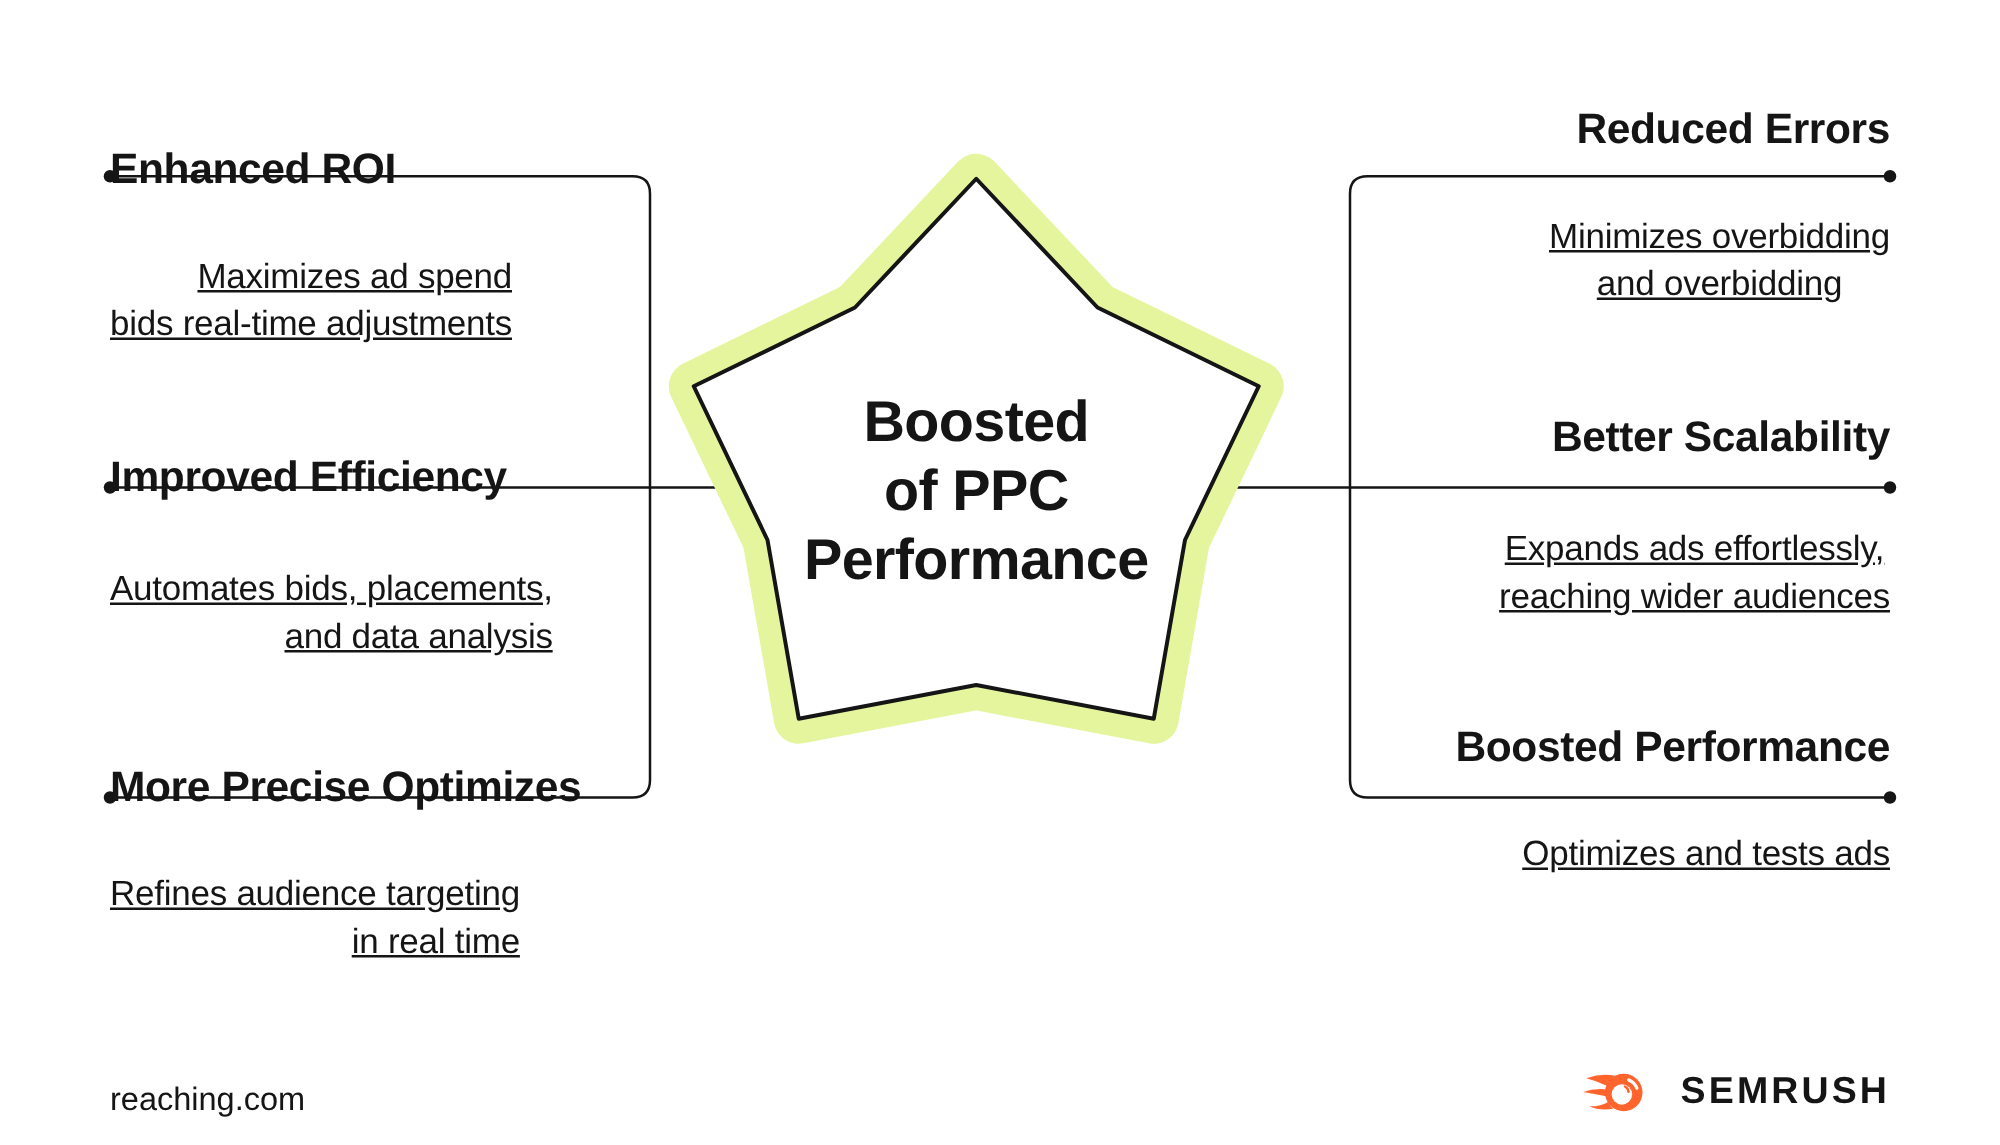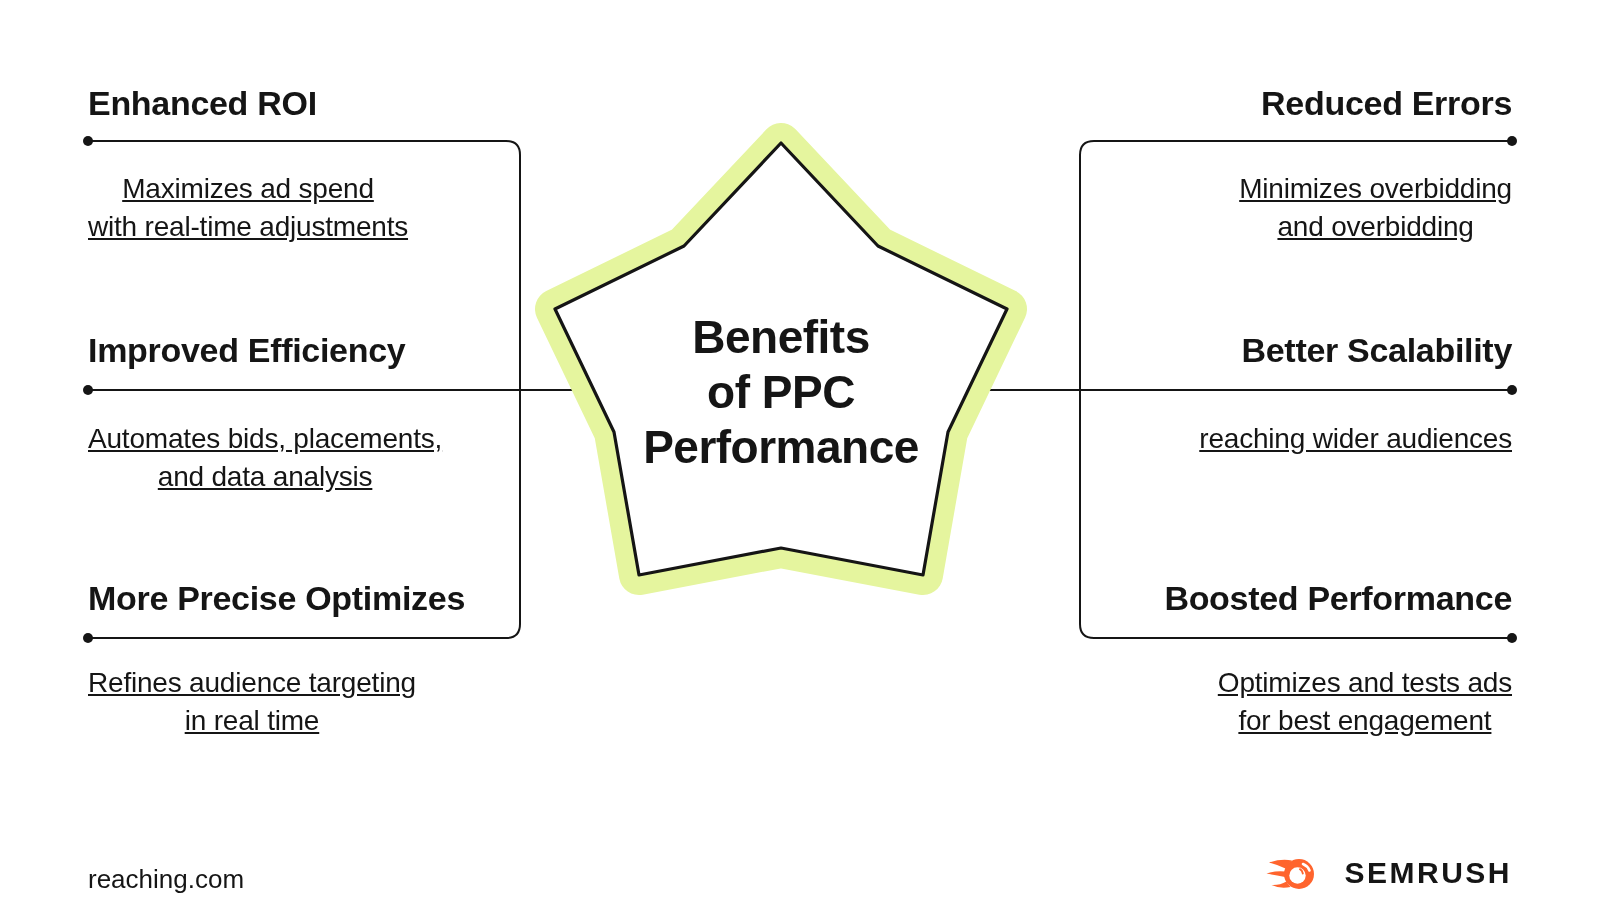--- a/index.html
+++ b/index.html
@@ -22,21 +22,21 @@
   .benefit-heading{
     position:absolute;
     font-size:34px;font-weight:700;line-height:40px;
     letter-spacing:-0.3px;white-space:nowrap;
   }
   .benefit-desc{
     position:absolute;
     font-size:28px;font-weight:400;line-height:38px;
     letter-spacing:-0.2px;white-space:nowrap;text-decoration:underline;
   }
-  .col-left{left:88px;text-align:center;}
+  .col-left{left:88px;text-align:right;margin-top:32px;}
   .col-right{right:88px;text-align:center;}
   .h-row1{top:83px;}
   .h-row2{top:330px;}
   .h-row3{top:578px;}
   .d-row1{top:170px;}
   .d-row2{top:420px;}
   .d-row3{top:664px;}
   .star-title{
     position:absolute;left:531px;top:310px;width:500px;
     text-align:center;
@@ -76,29 +76,29 @@
     <circle cx="1512" cy="141" r="5" style="fill:var(--ink)"></circle>
     <circle cx="1512" cy="390" r="5" style="fill:var(--ink)"></circle>
     <circle cx="1512" cy="638" r="5" style="fill:var(--ink)"></circle>
 
     <polygon points="781,143 878,246 1007,309 948,432 923,575 781,548 639,575 614,432 555,309 684,246" style="fill:var(--green);stroke:var(--green);stroke-width:40;stroke-linejoin:round"></polygon>
 
     <polygon points="781,143 878,246 1007,309 948,432 923,575 781,548 639,575 614,432 555,309 684,246" style="fill:#ffffff;stroke:var(--ink);stroke-width:3.2;stroke-linejoin:round"></polygon>
   </svg>
 
   <div class="star-title">
-    <div>Benefits</div>
+    <div>Boosted</div>
     <div>of PPC</div>
     <div>Performance</div>
   </div>
 
   <div class="benefit-heading col-left h-row1">Enhanced ROI</div>
   <div class="benefit-desc col-left d-row1">
     <div>Maximizes ad spend</div>
-    <div>with real-time adjustments</div>
+    <div>bids real-time adjustments</div>
   </div>
 
   <div class="benefit-heading col-left h-row2">Improved Efficiency</div>
   <div class="benefit-desc col-left d-row2">
     <div>Automates bids, placements,</div>
     <div>and data analysis</div>
   </div>
 
   <div class="benefit-heading col-left h-row3">More Precise Optimizes</div>
   <div class="benefit-desc col-left d-row3">
@@ -107,27 +107,27 @@
   </div>
 
   <div class="benefit-heading col-right h-row1">Reduced Errors</div>
   <div class="benefit-desc col-right d-row1">
     <div>Minimizes overbidding</div>
     <div>and overbidding</div>
   </div>
 
   <div class="benefit-heading col-right h-row2">Better Scalability</div>
   <div class="benefit-desc col-right d-row2">
+    <div>Expands ads effortlessly,</div>
     <div>reaching wider audiences</div>
   </div>
 
   <div class="benefit-heading col-right h-row3">Boosted Performance</div>
   <div class="benefit-desc col-right d-row3">
     <div>Optimizes and tests ads</div>
-    <div>for best engagement</div>
   </div>
 
   <div class="footer-url">reaching.com</div>
 
   <div class="brand-logo">
     <svg class="brand-icon" viewBox="0 0 52 38">
       <g style="fill:var(--orange)">
         <circle cx="33" cy="20" r="15"></circle>
         <path d="M3 8.5 Q15 4.5 26 6.5 Q21.5 11 19.5 14.5 Q11 10.5 3 8.5 Z"></path>
         <path d="M0.5 19.5 Q9 16.5 19.5 17.5 Q18.8 20.5 19 23 Q9 21 0.5 19.5 Z"></path>

